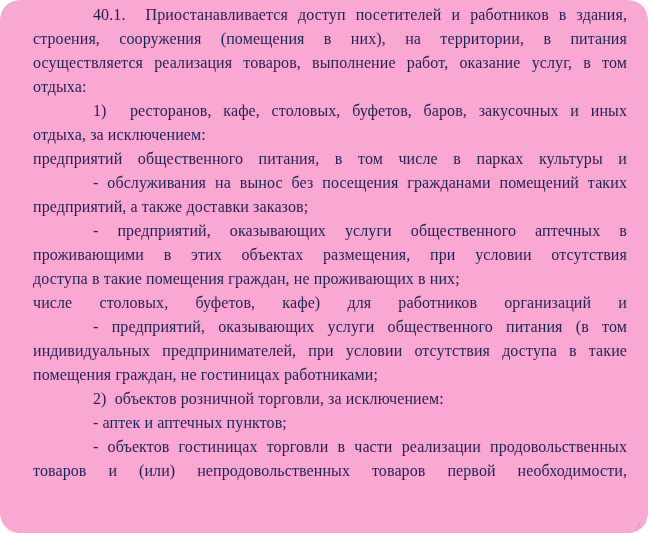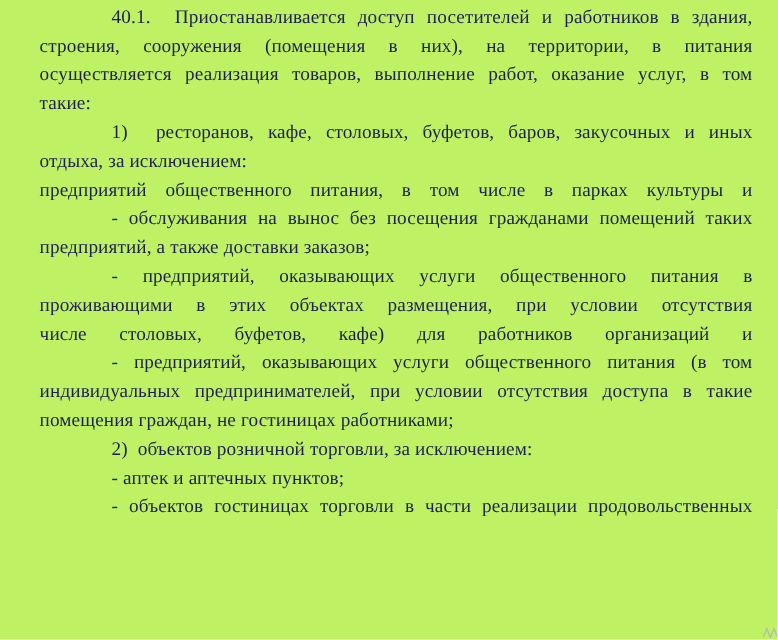--- a/index.html
+++ b/index.html
@@ -45,53 +45,55 @@
     left: 636px;
     top: 521px;
     width: 12px;
     height: 12px;
     opacity: 0.75;
   }
 </style>
 </head>
 <body>
 
-<div class="page" style="color: rgb(31, 31, 85); background: #bef264;">
+<div class="page" style="color: rgb(31, 31, 85); background: #f9a8d4; border-radius: 20px;">
   <div class="content">
       <div class="paragraph">
         <div class="text-line indent">40.1.&nbsp; Приостанавливается доступ посетителей и работников в здания,</div>
         <div class="text-line">строения, сооружения (помещения в них), на территории, в питания</div>
         <div class="text-line">осуществляется реализация товаров, выполнение работ, оказание услуг, в том</div>
-        <div class="text-line last">такие:</div>
+        <div class="text-line last">отдыха:</div>
       </div>
       <div class="paragraph">
         <div class="text-line indent">1)&nbsp; ресторанов, кафе, столовых, буфетов, баров, закусочных и иных</div>
         <div class="text-line last">отдыха, за исключением:</div>
         <div class="text-line">предприятий общественного питания, в том числе в парках культуры и</div>
       </div>
       <div class="paragraph">
         <div class="text-line indent">- обслуживания на вынос без посещения гражданами помещений таких</div>
         <div class="text-line last">предприятий, а также доставки заказов;</div>
       </div>
       <div class="paragraph">
-        <div class="text-line indent">- предприятий, оказывающих услуги общественного питания в</div>
+        <div class="text-line indent">- предприятий, оказывающих услуги общественного аптечных в</div>
         <div class="text-line">проживающими в этих объектах размещения, при условии отсутствия</div>
+        <div class="text-line last">доступа в такие помещения граждан, не проживающих в них;</div>
       </div>
       <div class="paragraph">
         <div class="text-line">числе столовых, буфетов, кафе) для работников организаций и</div>
         <div class="text-line indent">- предприятий, оказывающих услуги общественного питания (в том</div>
         <div class="text-line">индивидуальных предпринимателей, при условии отсутствия доступа в такие</div>
         <div class="text-line last">помещения граждан, не гостиницах работниками;</div>
       </div>
       <div class="paragraph">
         <div class="text-line last indent">2)&nbsp; объектов розничной торговли, за исключением:</div>
       </div>
       <div class="paragraph">
         <div class="text-line last indent">- аптек и аптечных пунктов;</div>
       </div>
       <div class="paragraph">
         <div class="text-line indent">- объектов гостиницах торговли в части реализации продовольственных</div>
+        <div class="text-line">товаров и (или) непродовольственных товаров первой необходимости,</div>
       </div>
     </div>
   <svg class="corner-artifact" viewBox="0 0 12 12" xmlns="http://www.w3.org/2000/svg">
     <polyline points="0,10 3,3 6,10 9,3 12,10" fill="none" stroke-width="1.1" stroke="#a9aec0"></polyline>
   </svg>
 </div>
 
 </body></html>

